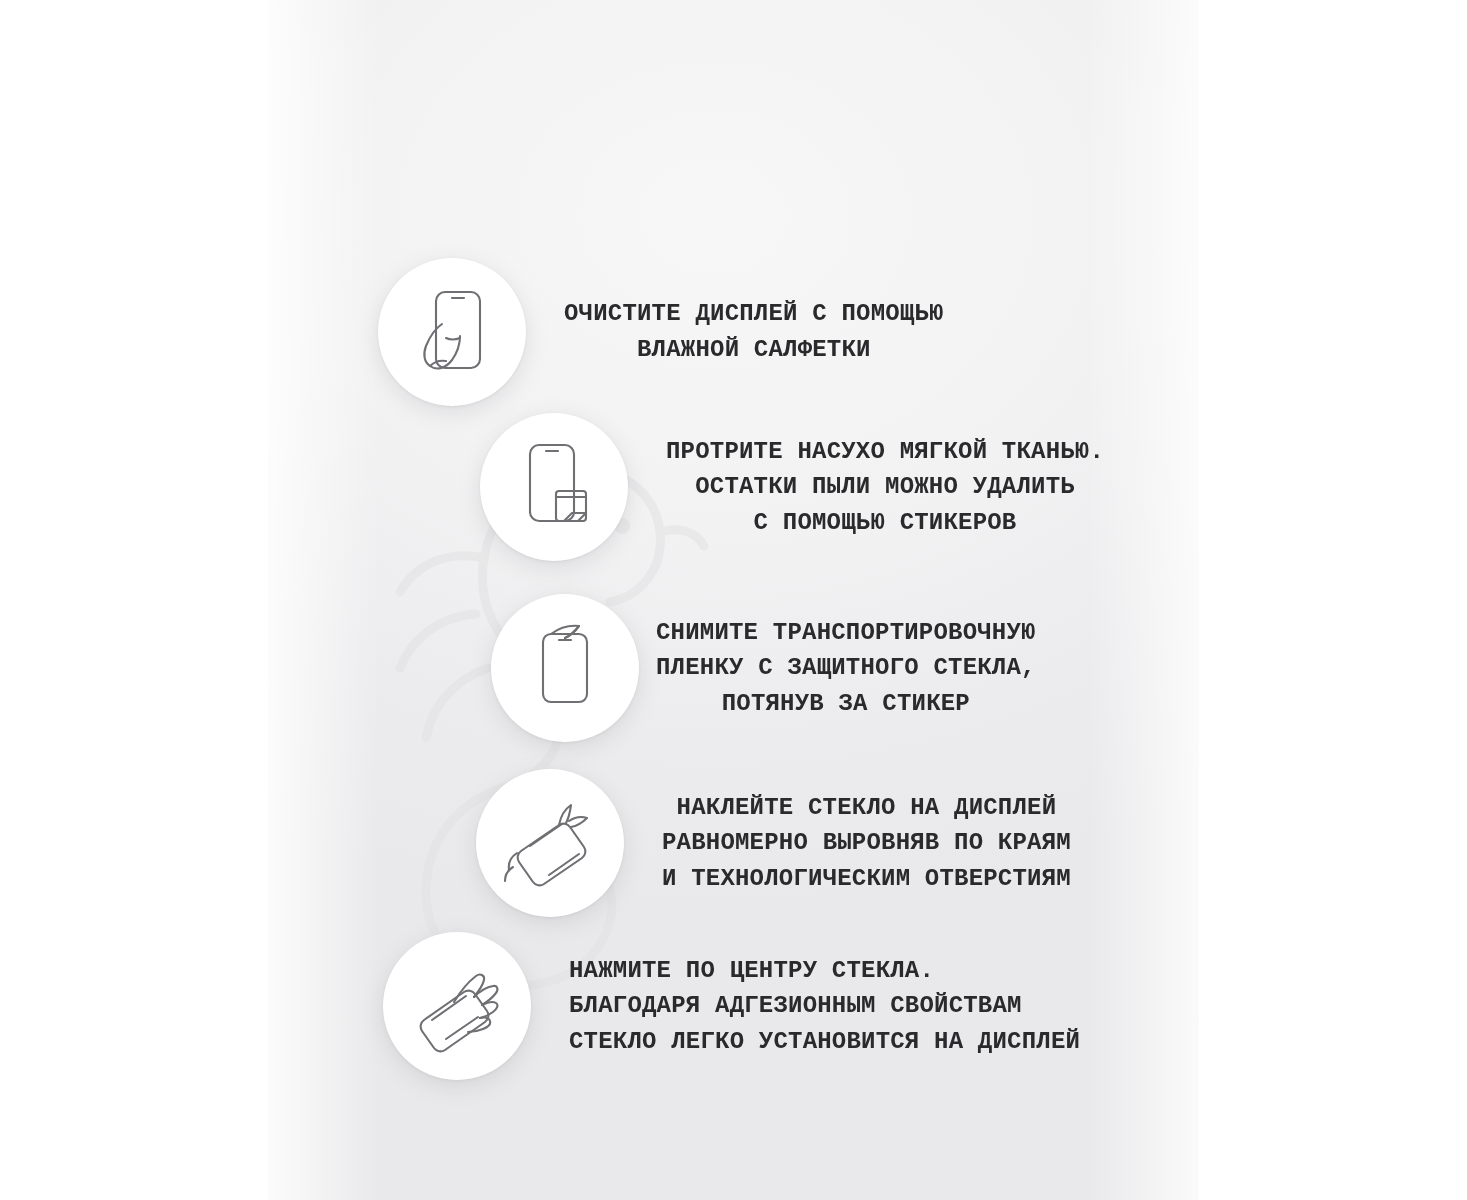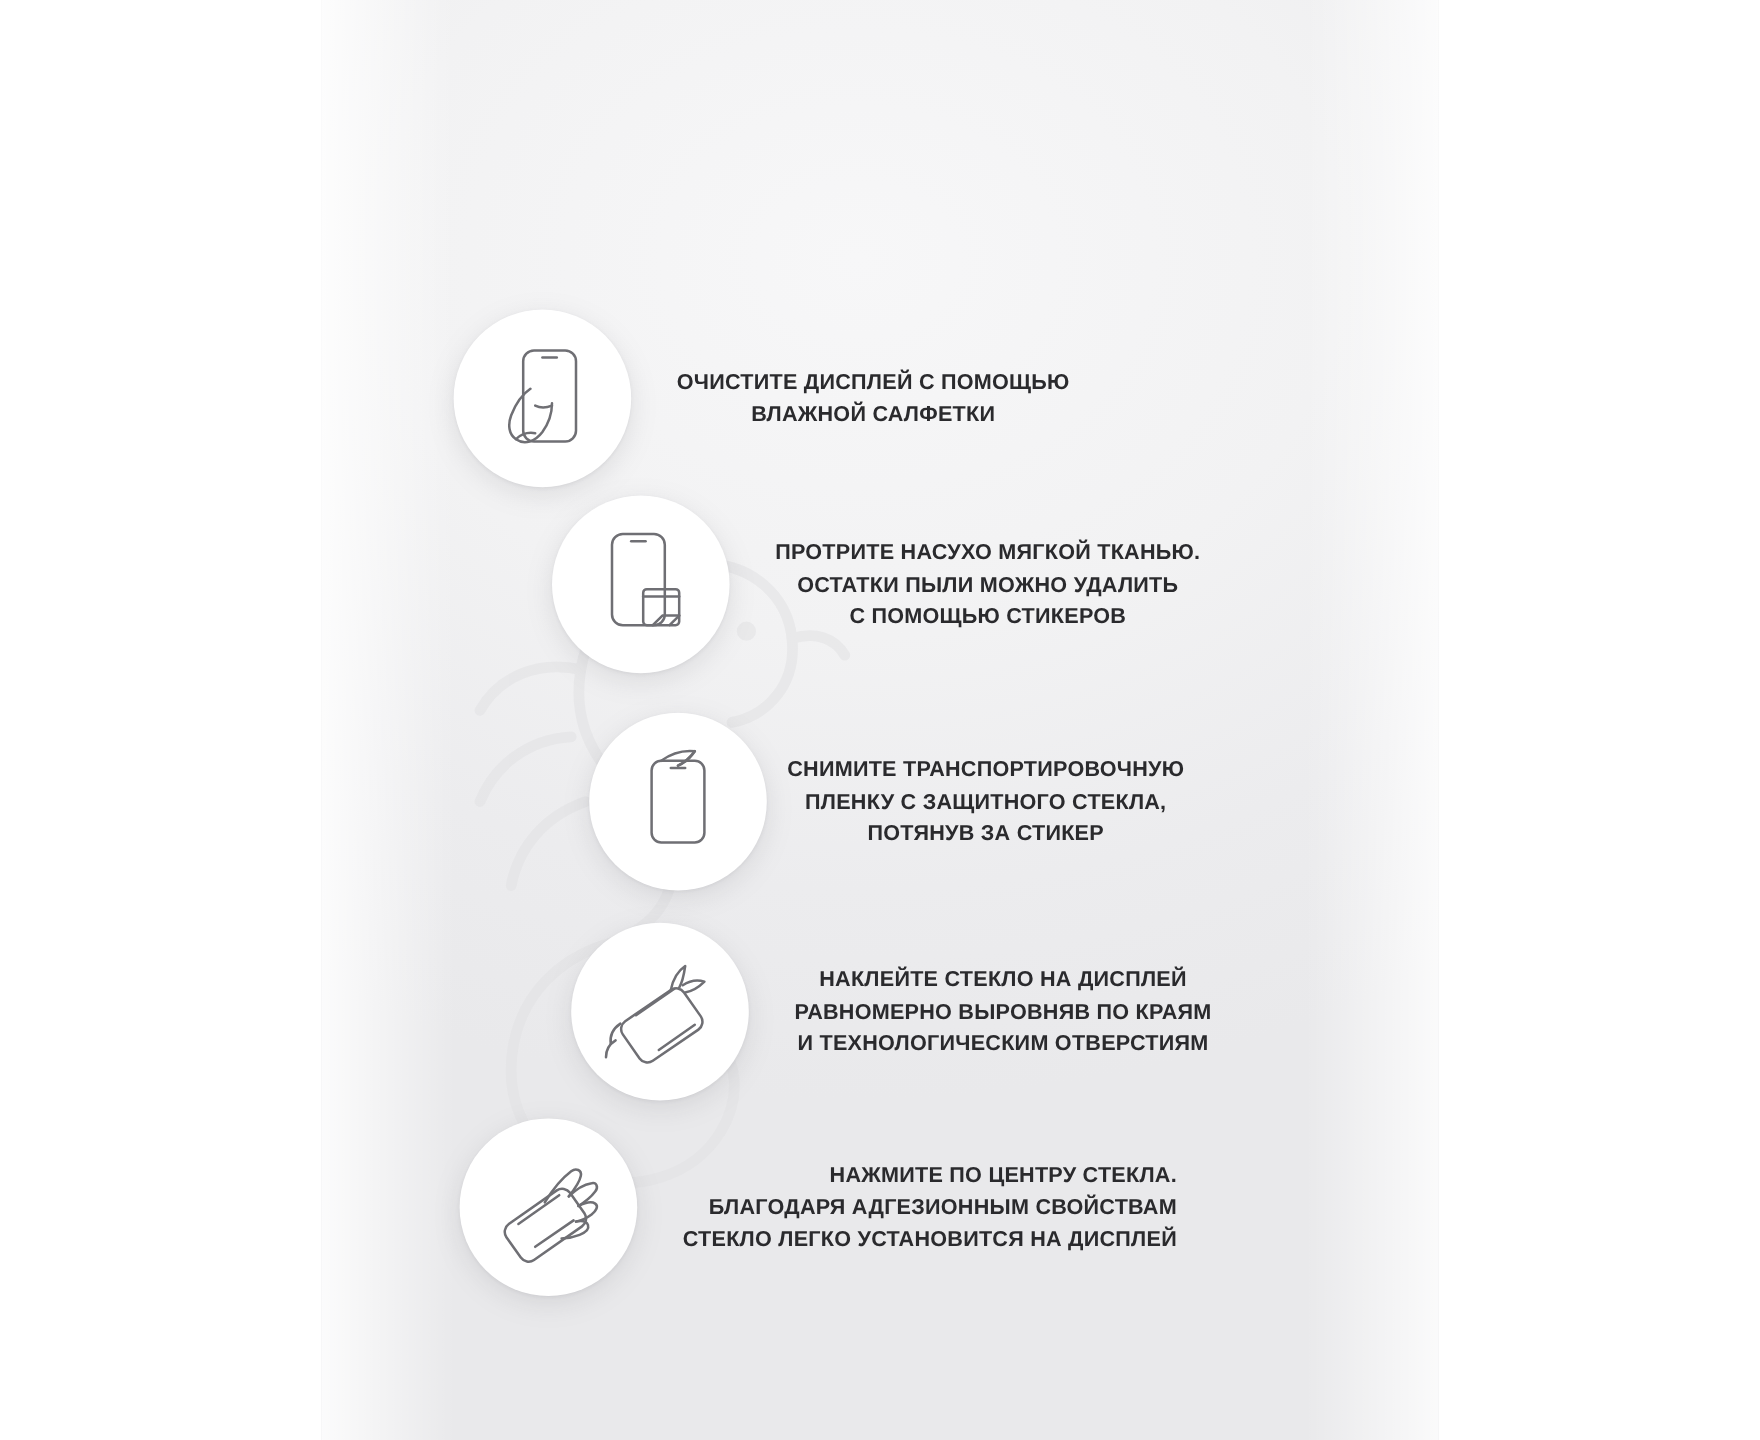--- a/index.html
+++ b/index.html
@@ -87,42 +87,43 @@
     background: #ffffff;
     box-shadow: 0 6px 22px rgba(120,120,130,0.18), 0 1px 3px rgba(120,120,130,0.12);
     flex: 0 0 auto;
     display: flex;
     align-items: center;
     justify-content: center;
   }
 
   .step-text {
     color: #2a2a2d;
-    font-size: 18px;
+    font-size: 24px;
     font-weight: bold;
     line-height: 1.48;
     letter-spacing: 0.2px;
     white-space: pre-line;
+    font-family: Liberation Mono, monospace;
   }
 
   
   .step-1 { left: 110px; top: 0px; }
   .step-1 .step-text { margin-left: 38px; text-align: center; }
 
-  .step-2 { left: 192px; top: 155px; }
+  .step-2 { left: 212px; top: 155px; }
   .step-2 .step-text { margin-left: 38px; text-align: center; }
 
   .step-3 { left: 223px; top: 336px; }
   .step-3 .step-text { margin-left: 17px; text-align: center; }
 
   .step-4 { left: 208px; top: 511px; }
   .step-4 .step-text { margin-left: 38px; text-align: center; }
 
   .step-5 { left: 115px; top: 674px; }
-  .step-5 .step-text { margin-left: 38px; text-align: right; }
+  .step-5 .step-text { margin-left: 38px; text-align: left; }
 
   svg { display: block; }
 </style>
 </head>
 <body>
 
 <div class="poster">
   <div class="panel">
 
     <svg class="watermark" viewBox="0 0 460 620" fill="none">

